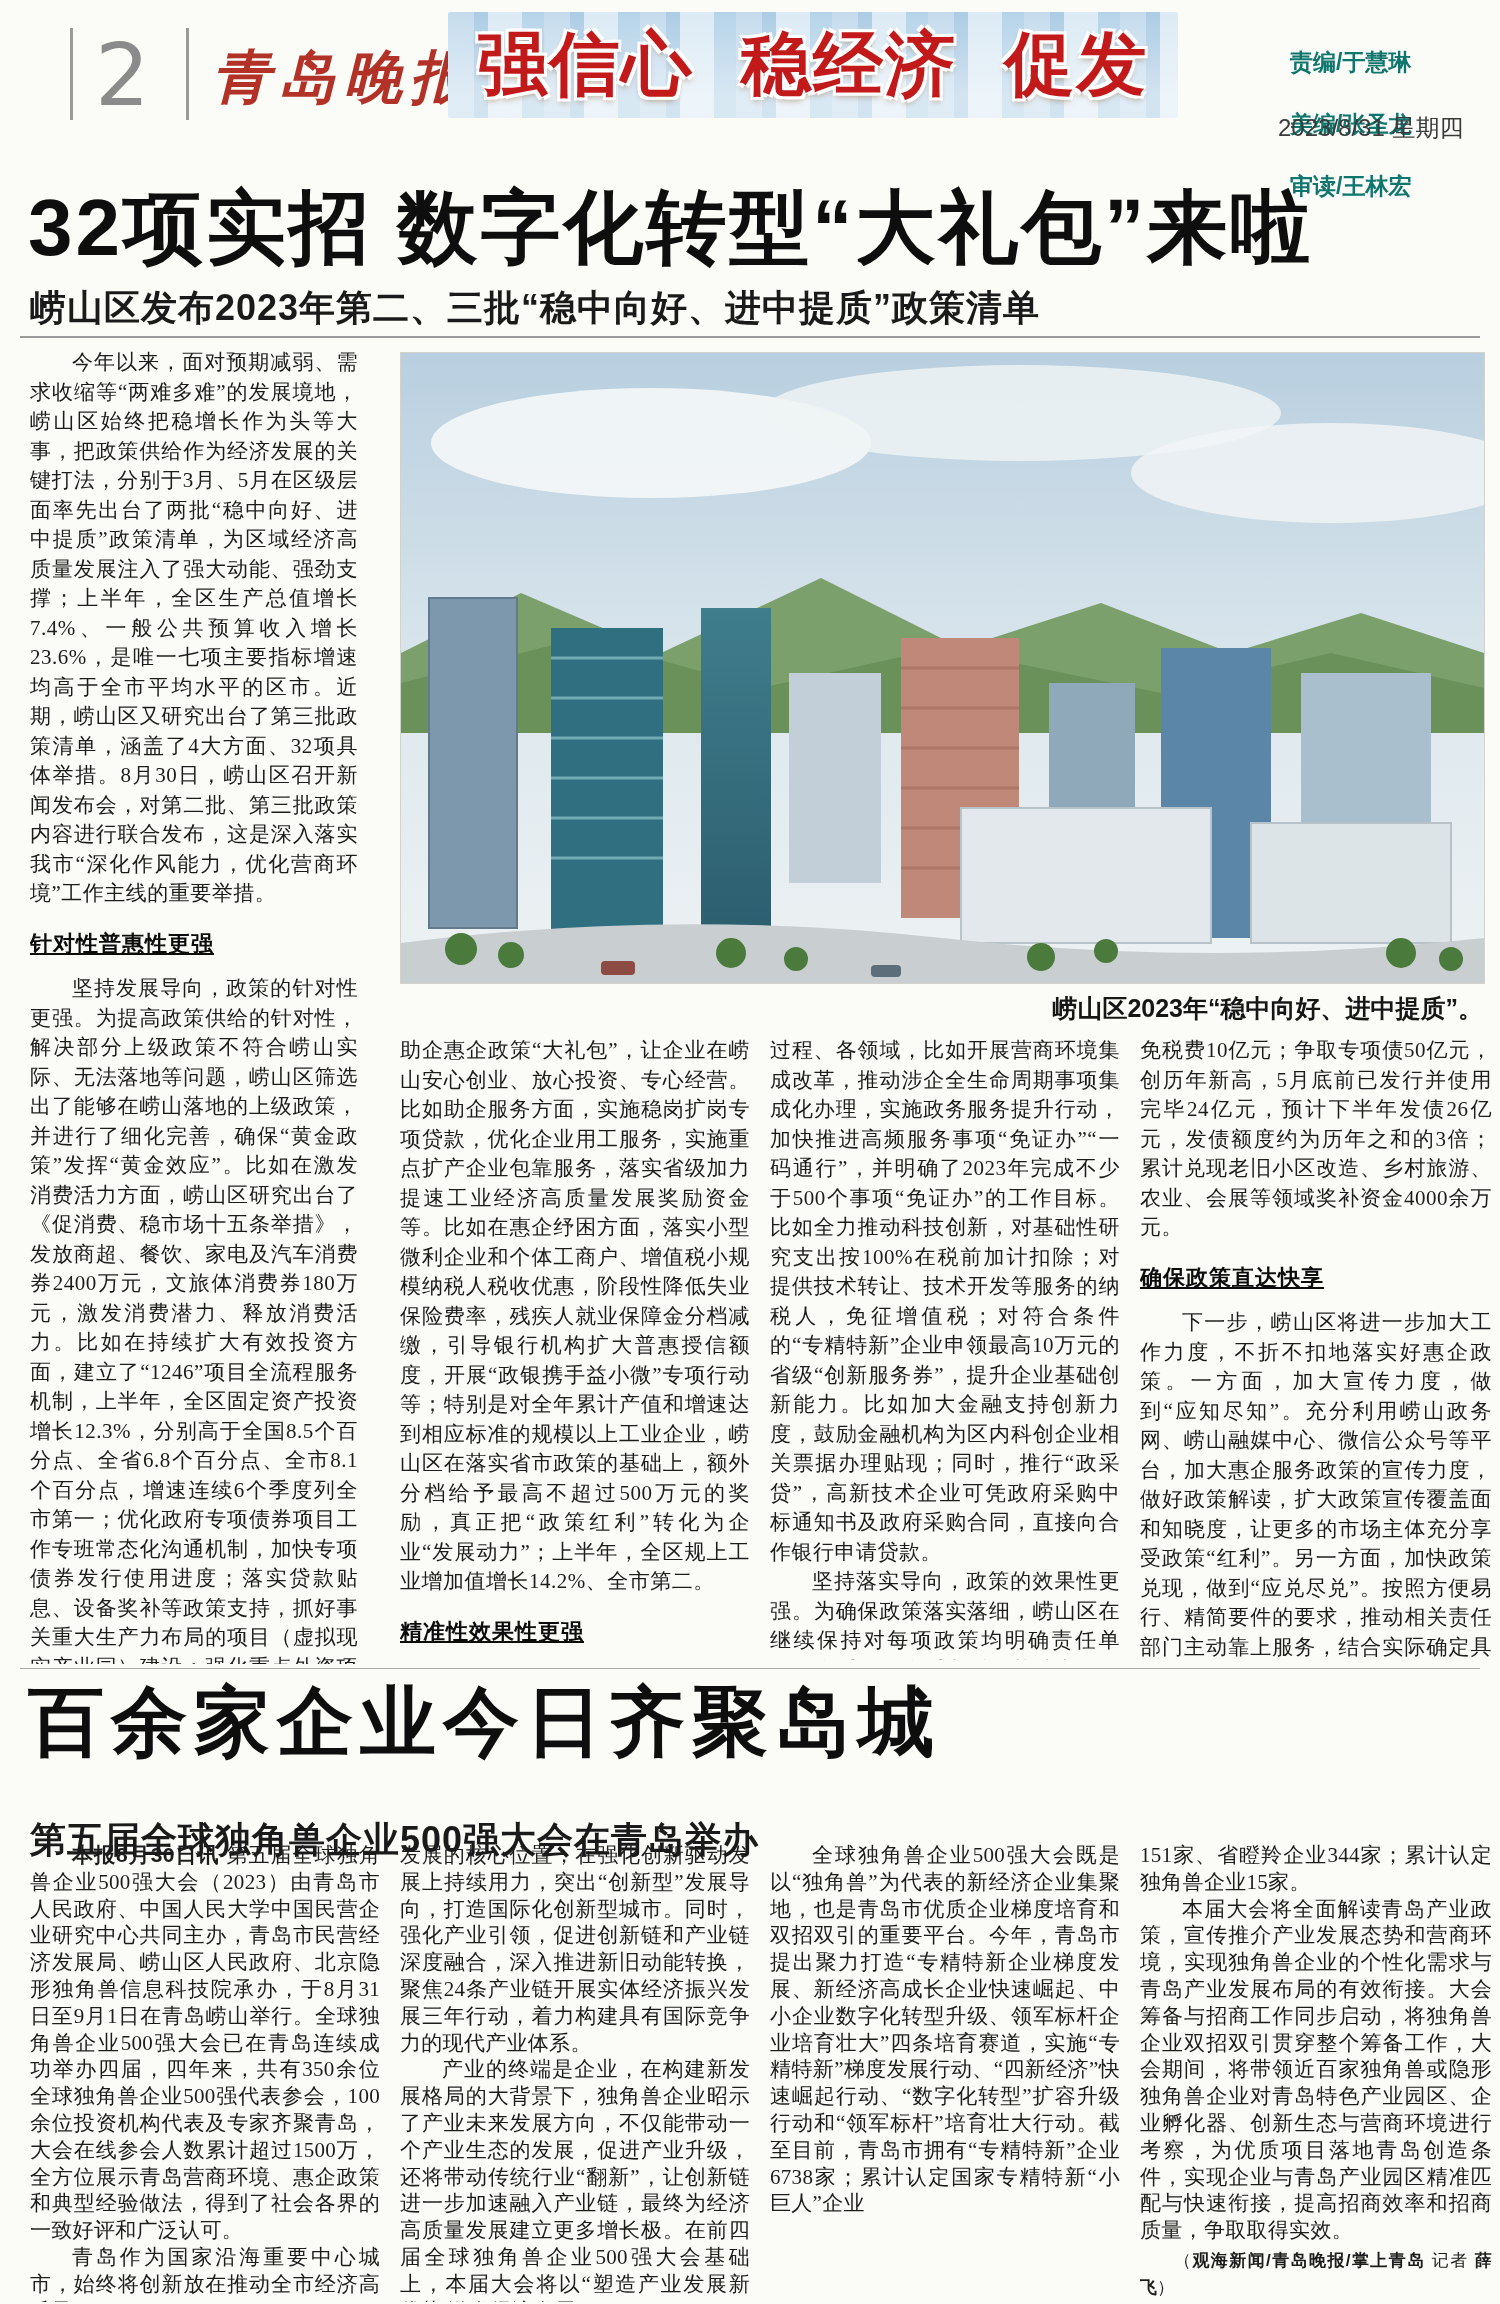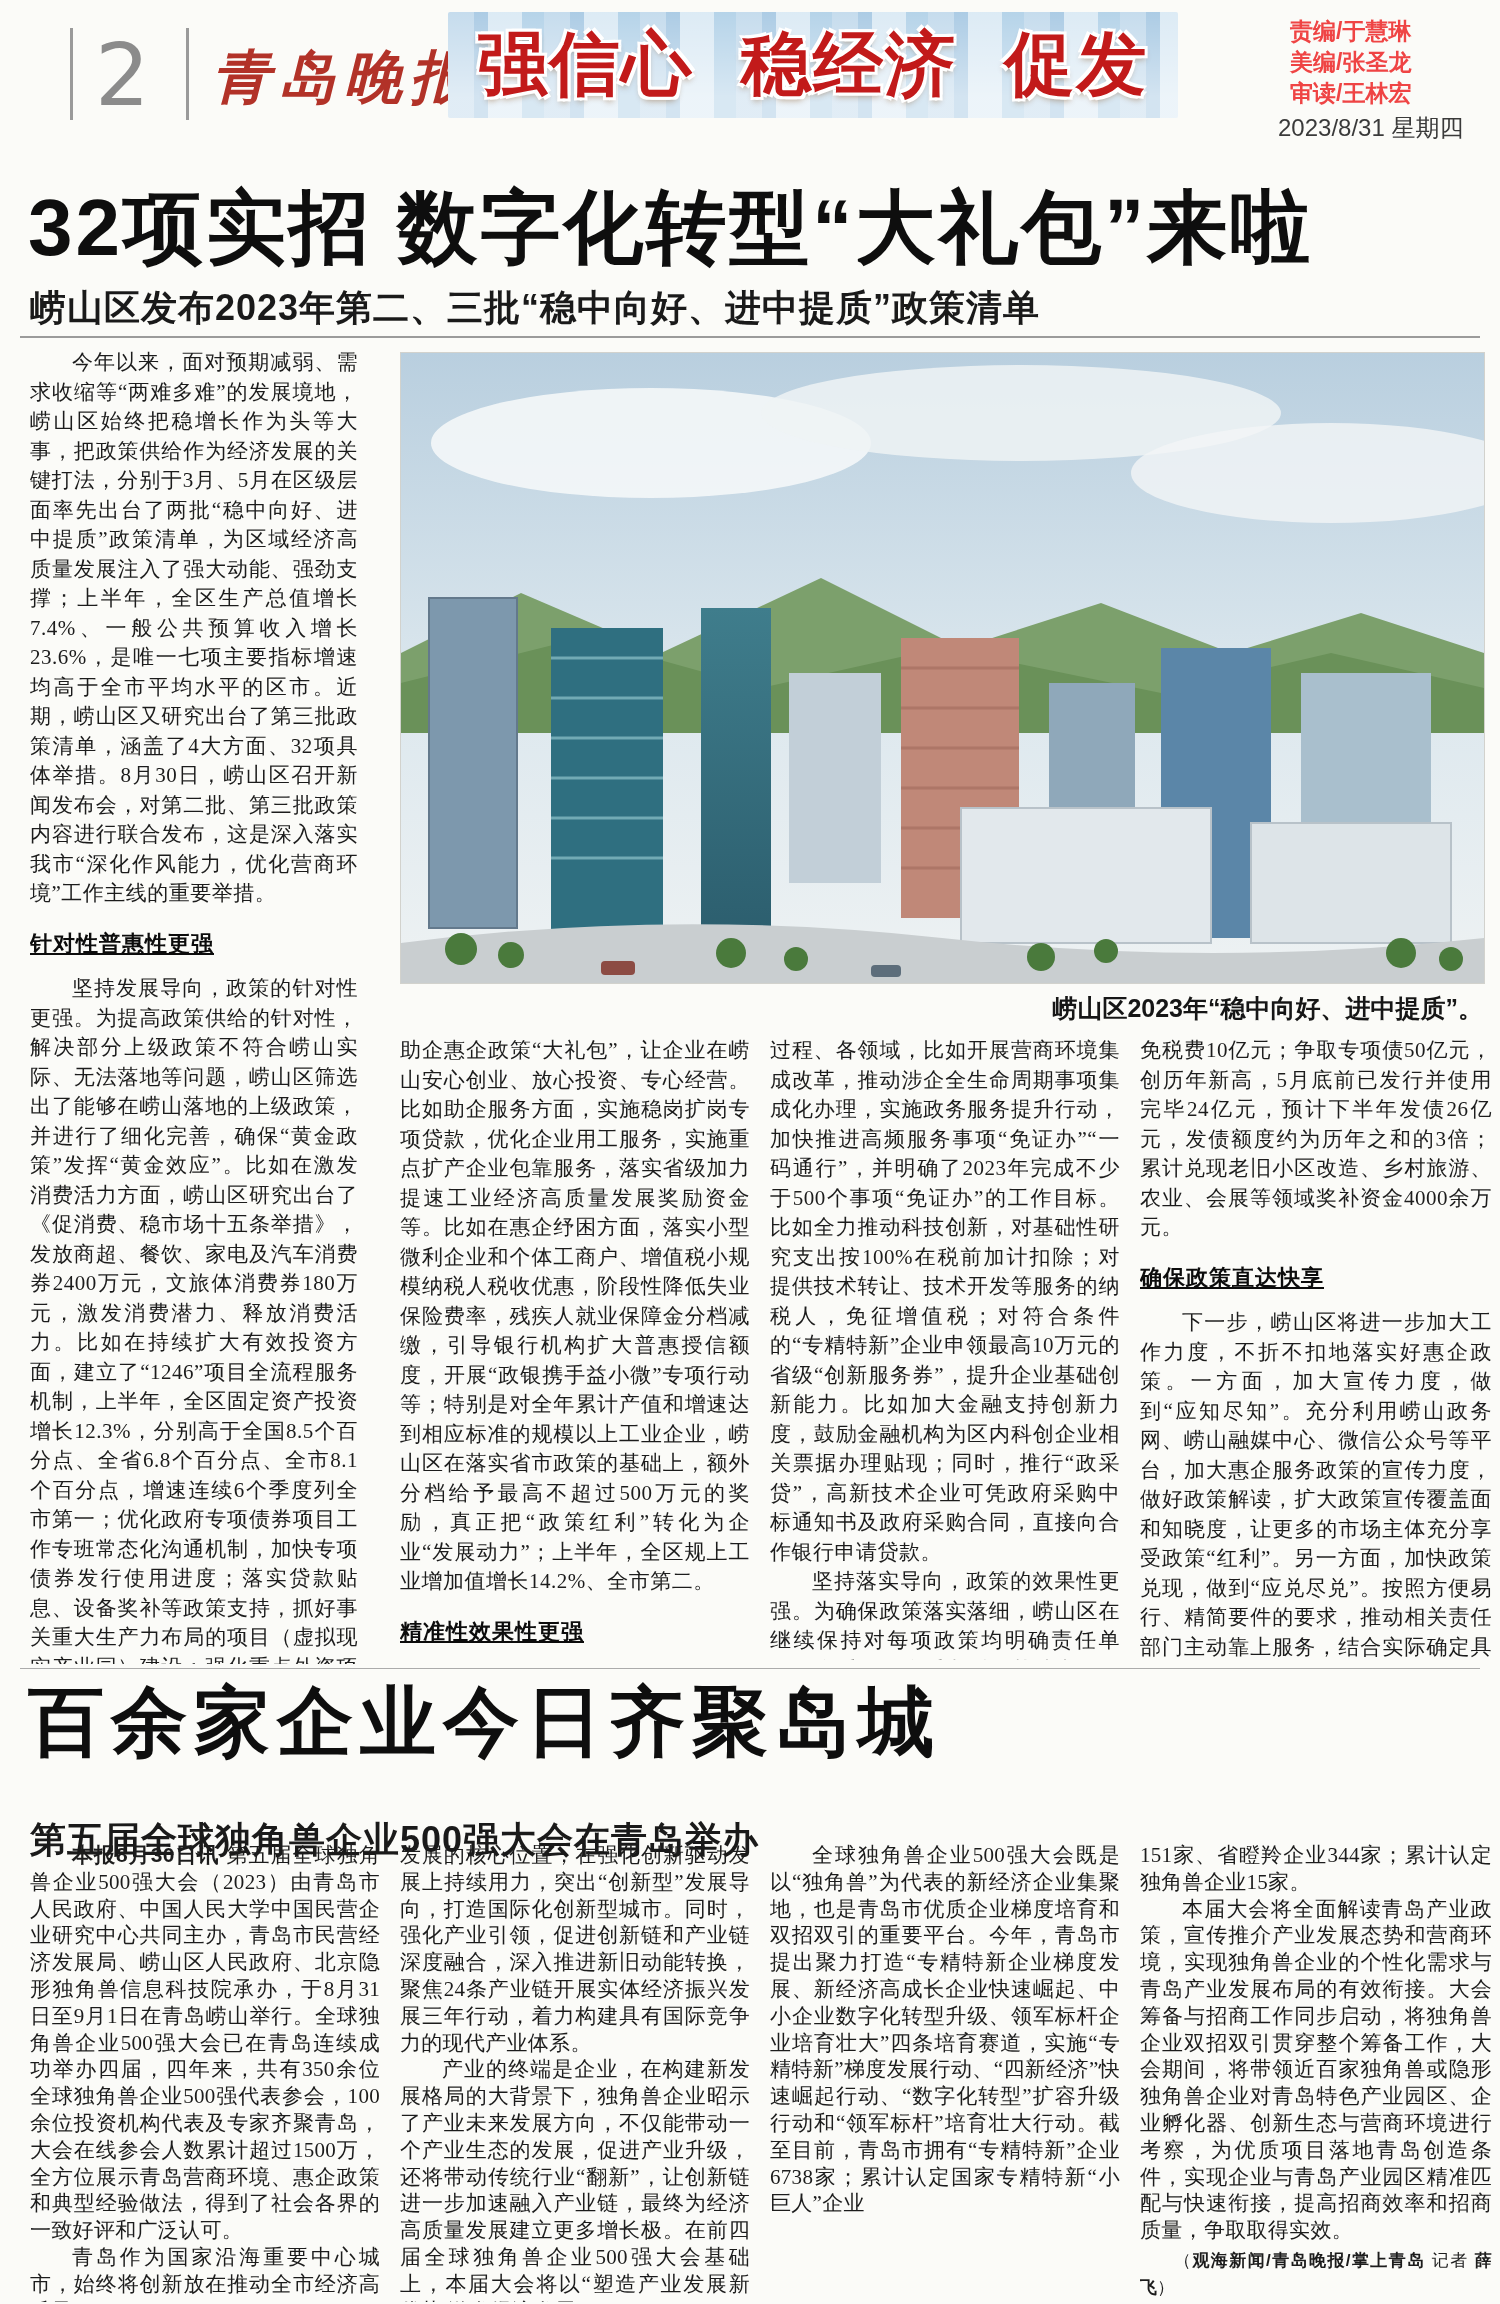--- a/index.html
+++ b/index.html
@@ -14,21 +14,21 @@
             font-size:58px;color:#b23228;letter-spacing:8px;line-height:1;}
   #slogan-banner{width:730px;height:106px;overflow:hidden;border-radius:2px;
      background:
        linear-gradient(180deg,rgba(255,255,255,.15),rgba(255,255,255,.55) 80%),
        repeating-linear-gradient(90deg,#bcd6ea 0 26px,#9ec3e0 26px 40px,#d6e7f3 40px 74px,#a9cce5 74px 96px),
        linear-gradient(180deg,#cfe2f0,#eef5fa);}
   #slogan-text{width:100%;text-align:center;font-family:"Liberation Sans","DejaVu Sans",sans-serif;
      font-weight:900;font-size:70px;line-height:104px;color:#c21a1a;letter-spacing:2px;word-spacing:26px;
      text-shadow:-3px -3px 0 #fff,3px -3px 0 #fff,-3px 3px 0 #fff,3px 3px 0 #fff,0 4px 6px rgba(120,60,0,.45);}
   .editor-line{font-family:"Liberation Sans","DejaVu Sans",sans-serif;font-size:23px;font-weight:700;
-     color:#ef4444;line-height:31px;white-space:nowrap;}
+     color:#0f766e;line-height:31px;white-space:nowrap;margin-top:31px;}
   #issue-date{font-family:"Liberation Sans","DejaVu Sans",sans-serif;font-size:24px;color:#3a3a3a;white-space:nowrap;}
 
   
   .headline{font-family:"Liberation Sans","DejaVu Sans",sans-serif;font-weight:900;color:#0e0e0e;white-space:nowrap;}
   #a1-headline{font-size:80px;letter-spacing:3px;line-height:1;}
   #a1-subhead,#a2-subhead{font-family:"Liberation Sans","DejaVu Sans",sans-serif;font-weight:700;
       font-size:36px;color:#1a1a1a;letter-spacing:1px;white-space:nowrap;}
   #a2-headline{font-size:76px;letter-spacing:7px;line-height:1;}
   .hrule{height:2px;background:#9b9b9b;}
 

